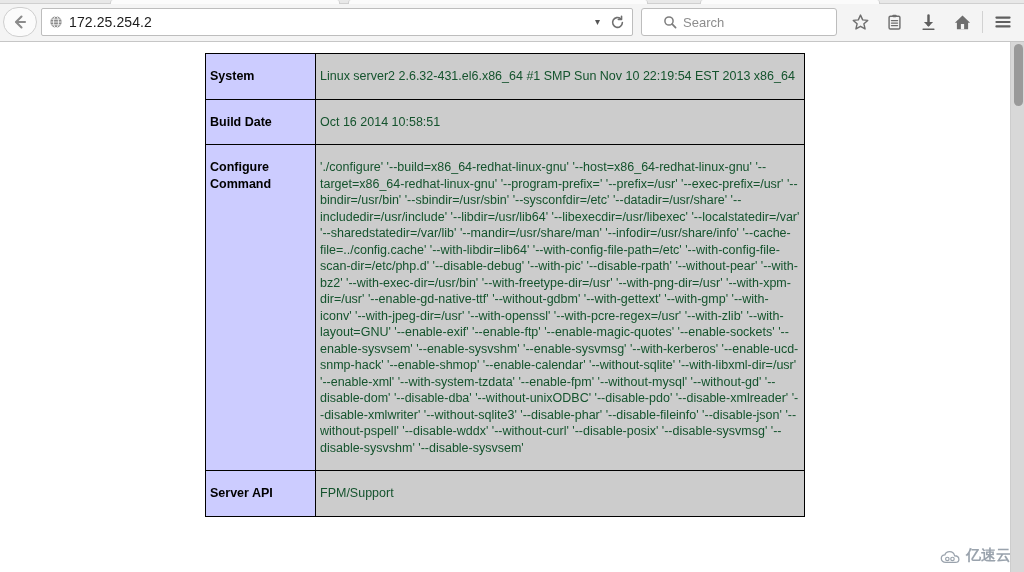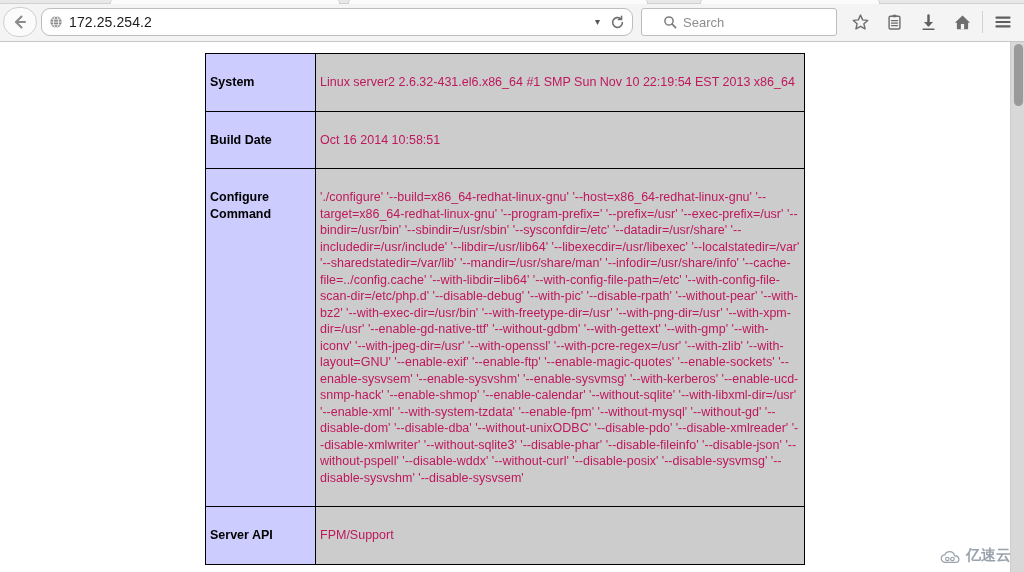--- a/index.html
+++ b/index.html
@@ -52,21 +52,21 @@
     cursor: default;
     flex: none;
   }
 
   #urlbar {
     flex: 1 1 auto;
     height: 28px;
     margin-left: 4px;
     background: #ffffff;
     border: 1px solid #bdbdbd;
-    border-radius: 9px;
+    border-radius: 2px;
     display: flex; align-items: center;
     padding: 0 4px 0 7px;
     min-width: 0;
   }
   #site-globe-icon { flex: none; margin-right: 6px; display: flex; align-items: center; }
   #url-text {
     flex: 1 1 auto;
     font-size: 14px;
     color: #1c1c1c;
     white-space: nowrap; overflow: hidden;
@@ -126,32 +126,32 @@
   
   #phpinfo-table {
     width: 100%;
     border-collapse: collapse;
     border: 1px solid #000000;
   }
   #phpinfo-table td {
     border: 1px solid #000000;
     font-size: 12.5px;
     vertical-align: top;
-    padding: 20px 4px;
+    padding: 14px 4px;
     line-height: 1.32;
   }
   td.label-cell {
     background: #ccccff;
     font-weight: bold;
     color: #000;
     width: 110px;
   }
   td.value-cell {
     background: #cccccc;
-    color: #be185d;
+    color: #14532d;
     word-break: break-word;
   }
   td.value-cell.wrapcfg { line-height: 1.30; }
   #yisuyun-badge {
     position: absolute;
     right: 8px; bottom: 4px;
     display: flex; align-items: flex-end;
     background: #ffffff;
     padding: 3px 5px;
     border-radius: 2px;

